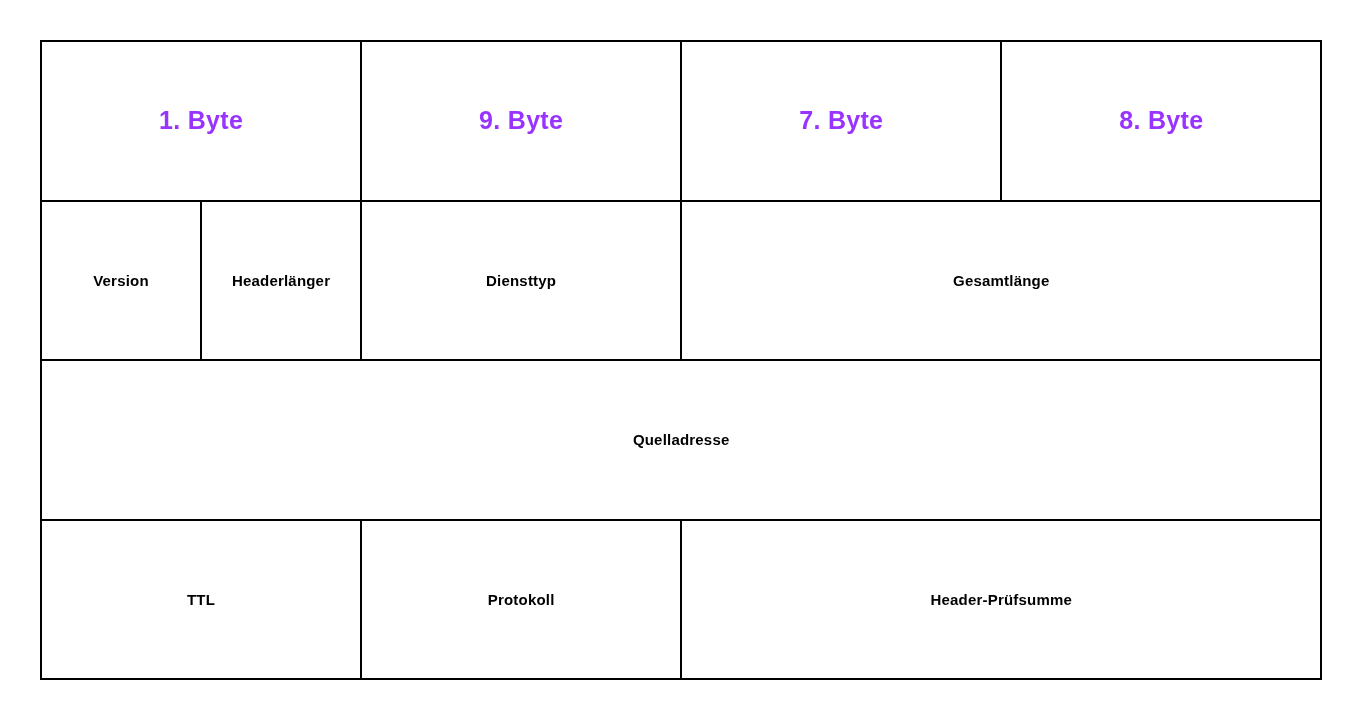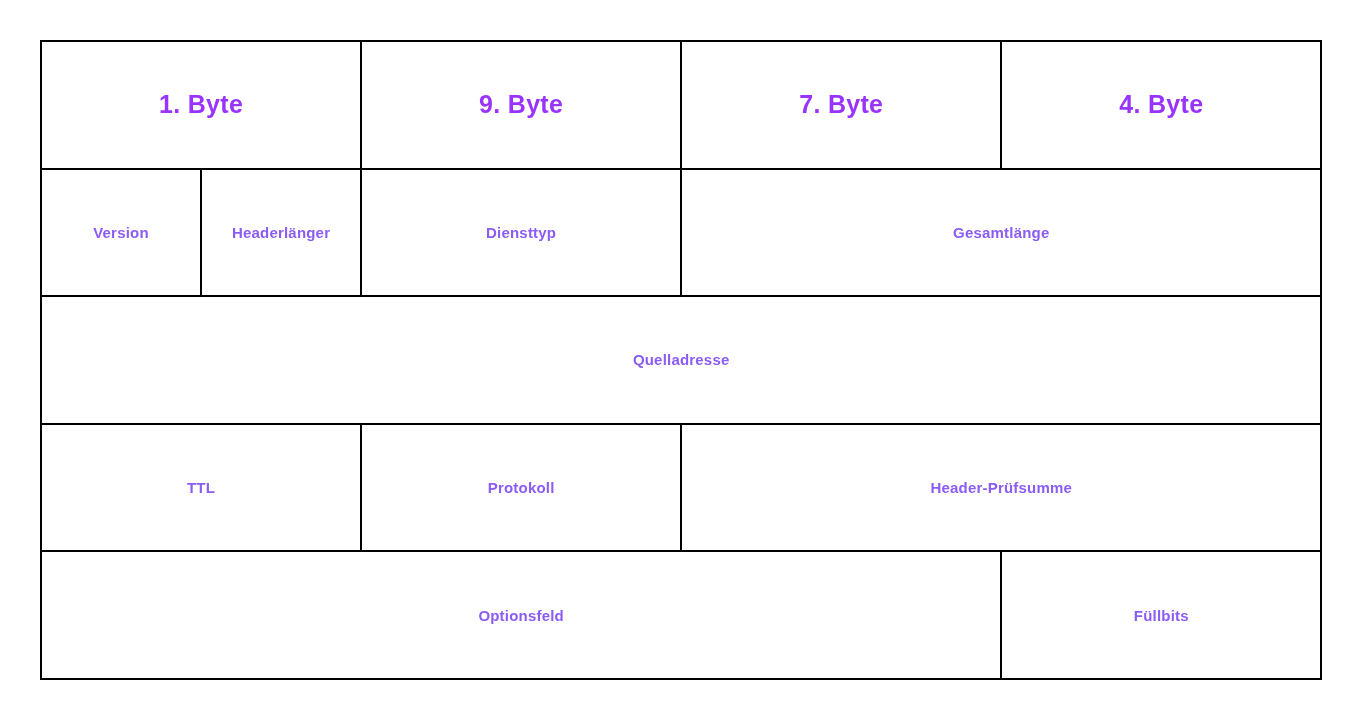--- a/index.html
+++ b/index.html
@@ -23,21 +23,21 @@
     background: #ffffff;
   }
   table.ipv4 col { width: 40px; }
   table.ipv4 tr { height: 100px; }
   table.ipv4 td {
     border: 2px solid #000000;
     text-align: center;
     vertical-align: middle;
     font-weight: bold;
     font-size: 15px;
-    color: #8b5cf6;
+    color: #000000;
     letter-spacing: 0.2px;
     overflow: hidden;
   }
   table.ipv4 tr.byte-row td {
     color: var(--byte-header-color, #9933ff);
     font-size: 25px;
     letter-spacing: 0.3px;
   }
 </style>
 </head>
@@ -77,35 +77,31 @@
         <col>
         <col>
         <col>
         <col>
     </colgroup>
     <tbody>
         <tr class="byte-row">
       <td colspan="8">1. Byte</td>
       <td colspan="8">9. Byte</td>
       <td colspan="8">7. Byte</td>
-      <td colspan="8">4. Byte</td>
+      <td colspan="8">8. Byte</td>
     </tr>
     <tr>
       <td colspan="4">Version</td>
       <td colspan="4">Headerlänger</td>
       <td colspan="8">Diensttyp</td>
       <td colspan="16">Gesamtlänge</td>
     </tr>
     <tr>
       <td colspan="32">Quelladresse</td>
     </tr>
     <tr>
       <td colspan="8">TTL</td>
       <td colspan="8">Protokoll</td>
       <td colspan="16">Header-Prüfsumme</td>
     </tr>
-    <tr>
-      <td colspan="24">Optionsfeld</td>
-      <td colspan="8">Füllbits</td>
-    </tr>
   </tbody>
     </table>
 </div>
 
 </body></html>

